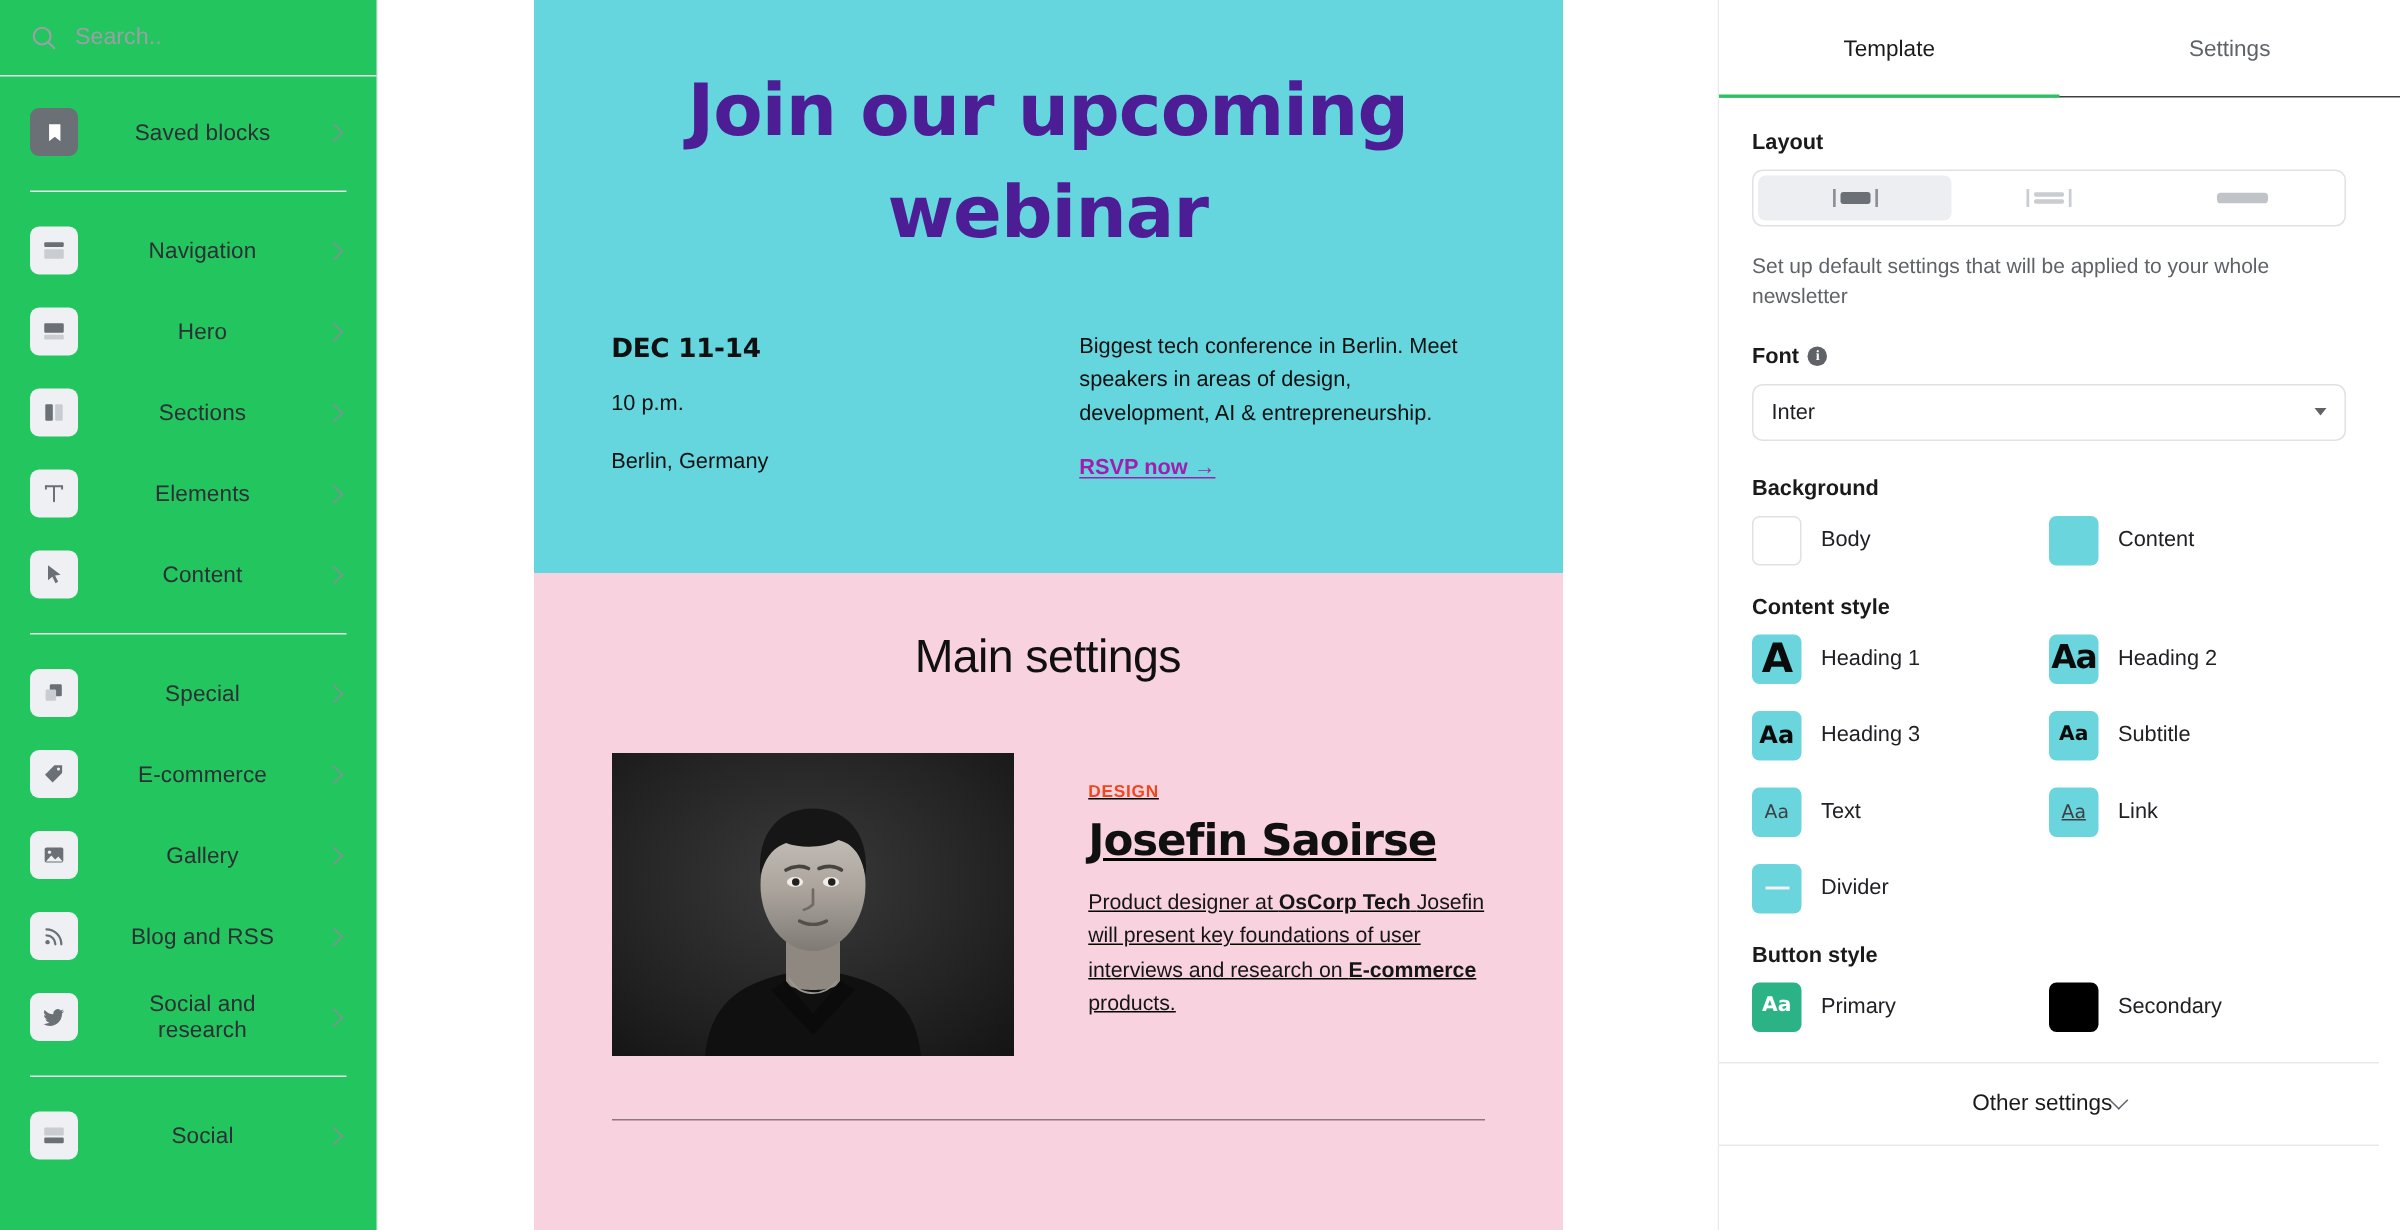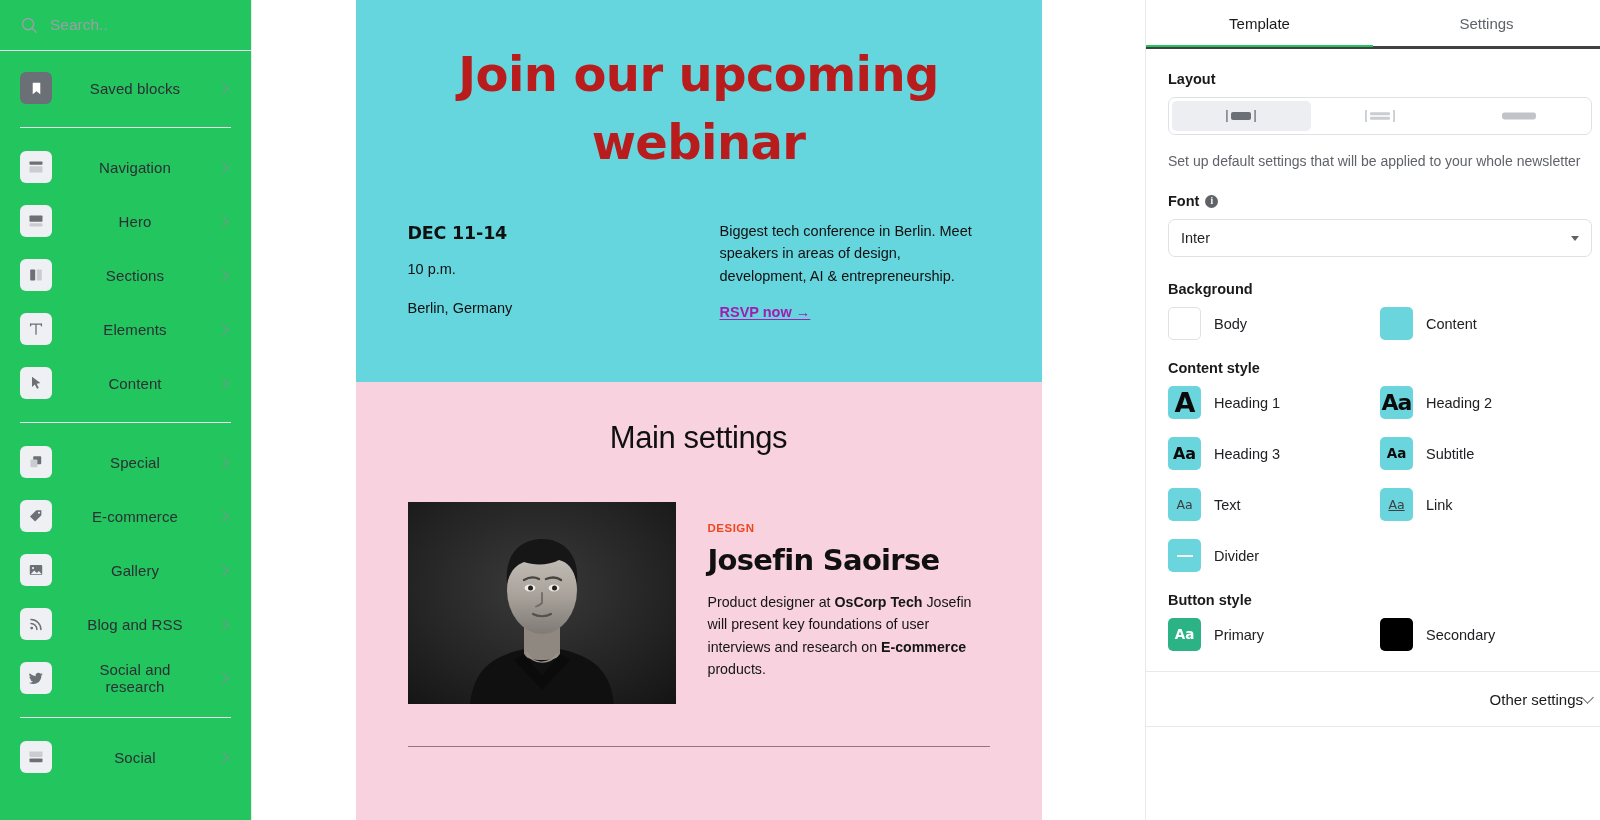--- a/index.html
+++ b/index.html
@@ -96,21 +96,21 @@
   .hero {
     background: #65d5de;
     padding: 40px 52px 46px 52px;
   }
   .hero h1 {
     font-family: "DejaVu Sans", sans-serif;
     font-size: 48px;
     line-height: 1.42;
     font-weight: 700;
     text-align: center;
-    color: #b91c1c;
+    color: #4c1d95;
     letter-spacing: -0.6px;
     margin-bottom: 44px;
   }
   .hero-cols {
     display: flex;
     gap: 54px;
   }
   .hero-left { width: 258px; flex: 0 0 258px; padding-top: 3px; }
   .hero-right { flex: 1 1 auto; }
   .dates {
@@ -148,21 +148,21 @@
     min-height: 445px;
   }
   .speakers h2 {
     font-size: 31px;
     font-weight: 400;
     text-align: center;
     color: #101010;
     letter-spacing: -0.4px;
     margin-bottom: 46px;
   }
-  .spk-row { display: flex; gap: 32px; }
+  .spk-row { display: flex; gap: 50px; text-decoration: underline; }
   .spk-photo {
     width: 268px; height: 202px;
     flex: 0 0 268px;
     background: #1e1e1e;
     position: relative;
     overflow: hidden;
   }
   .spk-info { flex: 1 1 auto; padding-top: 20px; }
   .spk-tag {
     font-size: 11.5px;
@@ -195,36 +195,36 @@
   .rightpanel {
     width: 455px;
     flex: 0 0 455px;
     height: 820px;
     background: #ffffff;
     border-left: 1px solid #e8e9ec;
     display: flex;
     flex-direction: column;
     overflow: hidden;
   }
-  .tabs { display: flex; height: 49px; border-bottom: 3px solid #404040; }
+  .tabs { display: flex; height: 65px; border-bottom: 1px solid #404040; }
   .tab {
     flex: 1 1 50%;
     display: flex; align-items: center; justify-content: center;
     font-size: 15px;
     color: #5f6368;
     cursor: pointer;
     position: relative;
   }
   .tab.active { color: #1a1a1a; }
   .tab.active::after {
     content: "";
     position: absolute; left: 0; right: 0; bottom: -1px;
     height: 2.5px; background: #22c55e;
   }
-  .panel-body { padding: 22px 8px 0 22px; flex: 1 1 auto; overflow: hidden; }
+  .panel-body { padding: 22px 36px 0 22px; flex: 1 1 auto; overflow: hidden; }
   .sect-label {
     font-size: 14.5px;
     font-weight: 700;
     color: #1a1a1a;
     margin-bottom: 10px;
     display: flex; align-items: center; gap: 6px;
   }
   .info-ico {
     width: 13px; height: 13px; border-radius: 50%;
     background: #5f6368; color: #fff;
@@ -300,21 +300,21 @@
   .sw-h3 { font-size: 16px; line-height: 1; }
   .sw-sub { font-size: 13.5px; line-height: 1; }
   .sw-text { font-size: 12.5px; line-height: 1; font-weight: 400; color: #3c4043; }
   .sw-link { font-size: 12.5px; line-height: 1; font-weight: 400; color: #3c4043; text-decoration: underline; }
   .sw-div-line { width: 16px; height: 2px; background: #f2f2f2; }
   .sw-primary { font-size: 13.5px; line-height: 1; color: #ffffff; }
 
   .panel-sep { height: 1px; background: #e8e9ec; margin: 4px -22px 0 -22px; }
   .other-row {
     height: 55px;
-    display: flex; align-items: center; justify-content: flex-end;
+    display: flex; align-items: center; justify-content: center;
     font-size: 15px; color: #1a1a1a;
     cursor: pointer;
     border-bottom: 1px solid #e8e9ec;
     margin: 0 -22px;
     padding: 0 22px;
   }
   .chev-down {
     width: 9px; height: 9px;
     border-bottom: 1.7px solid #5f6368;
     border-right: 1.7px solid #5f6368;

